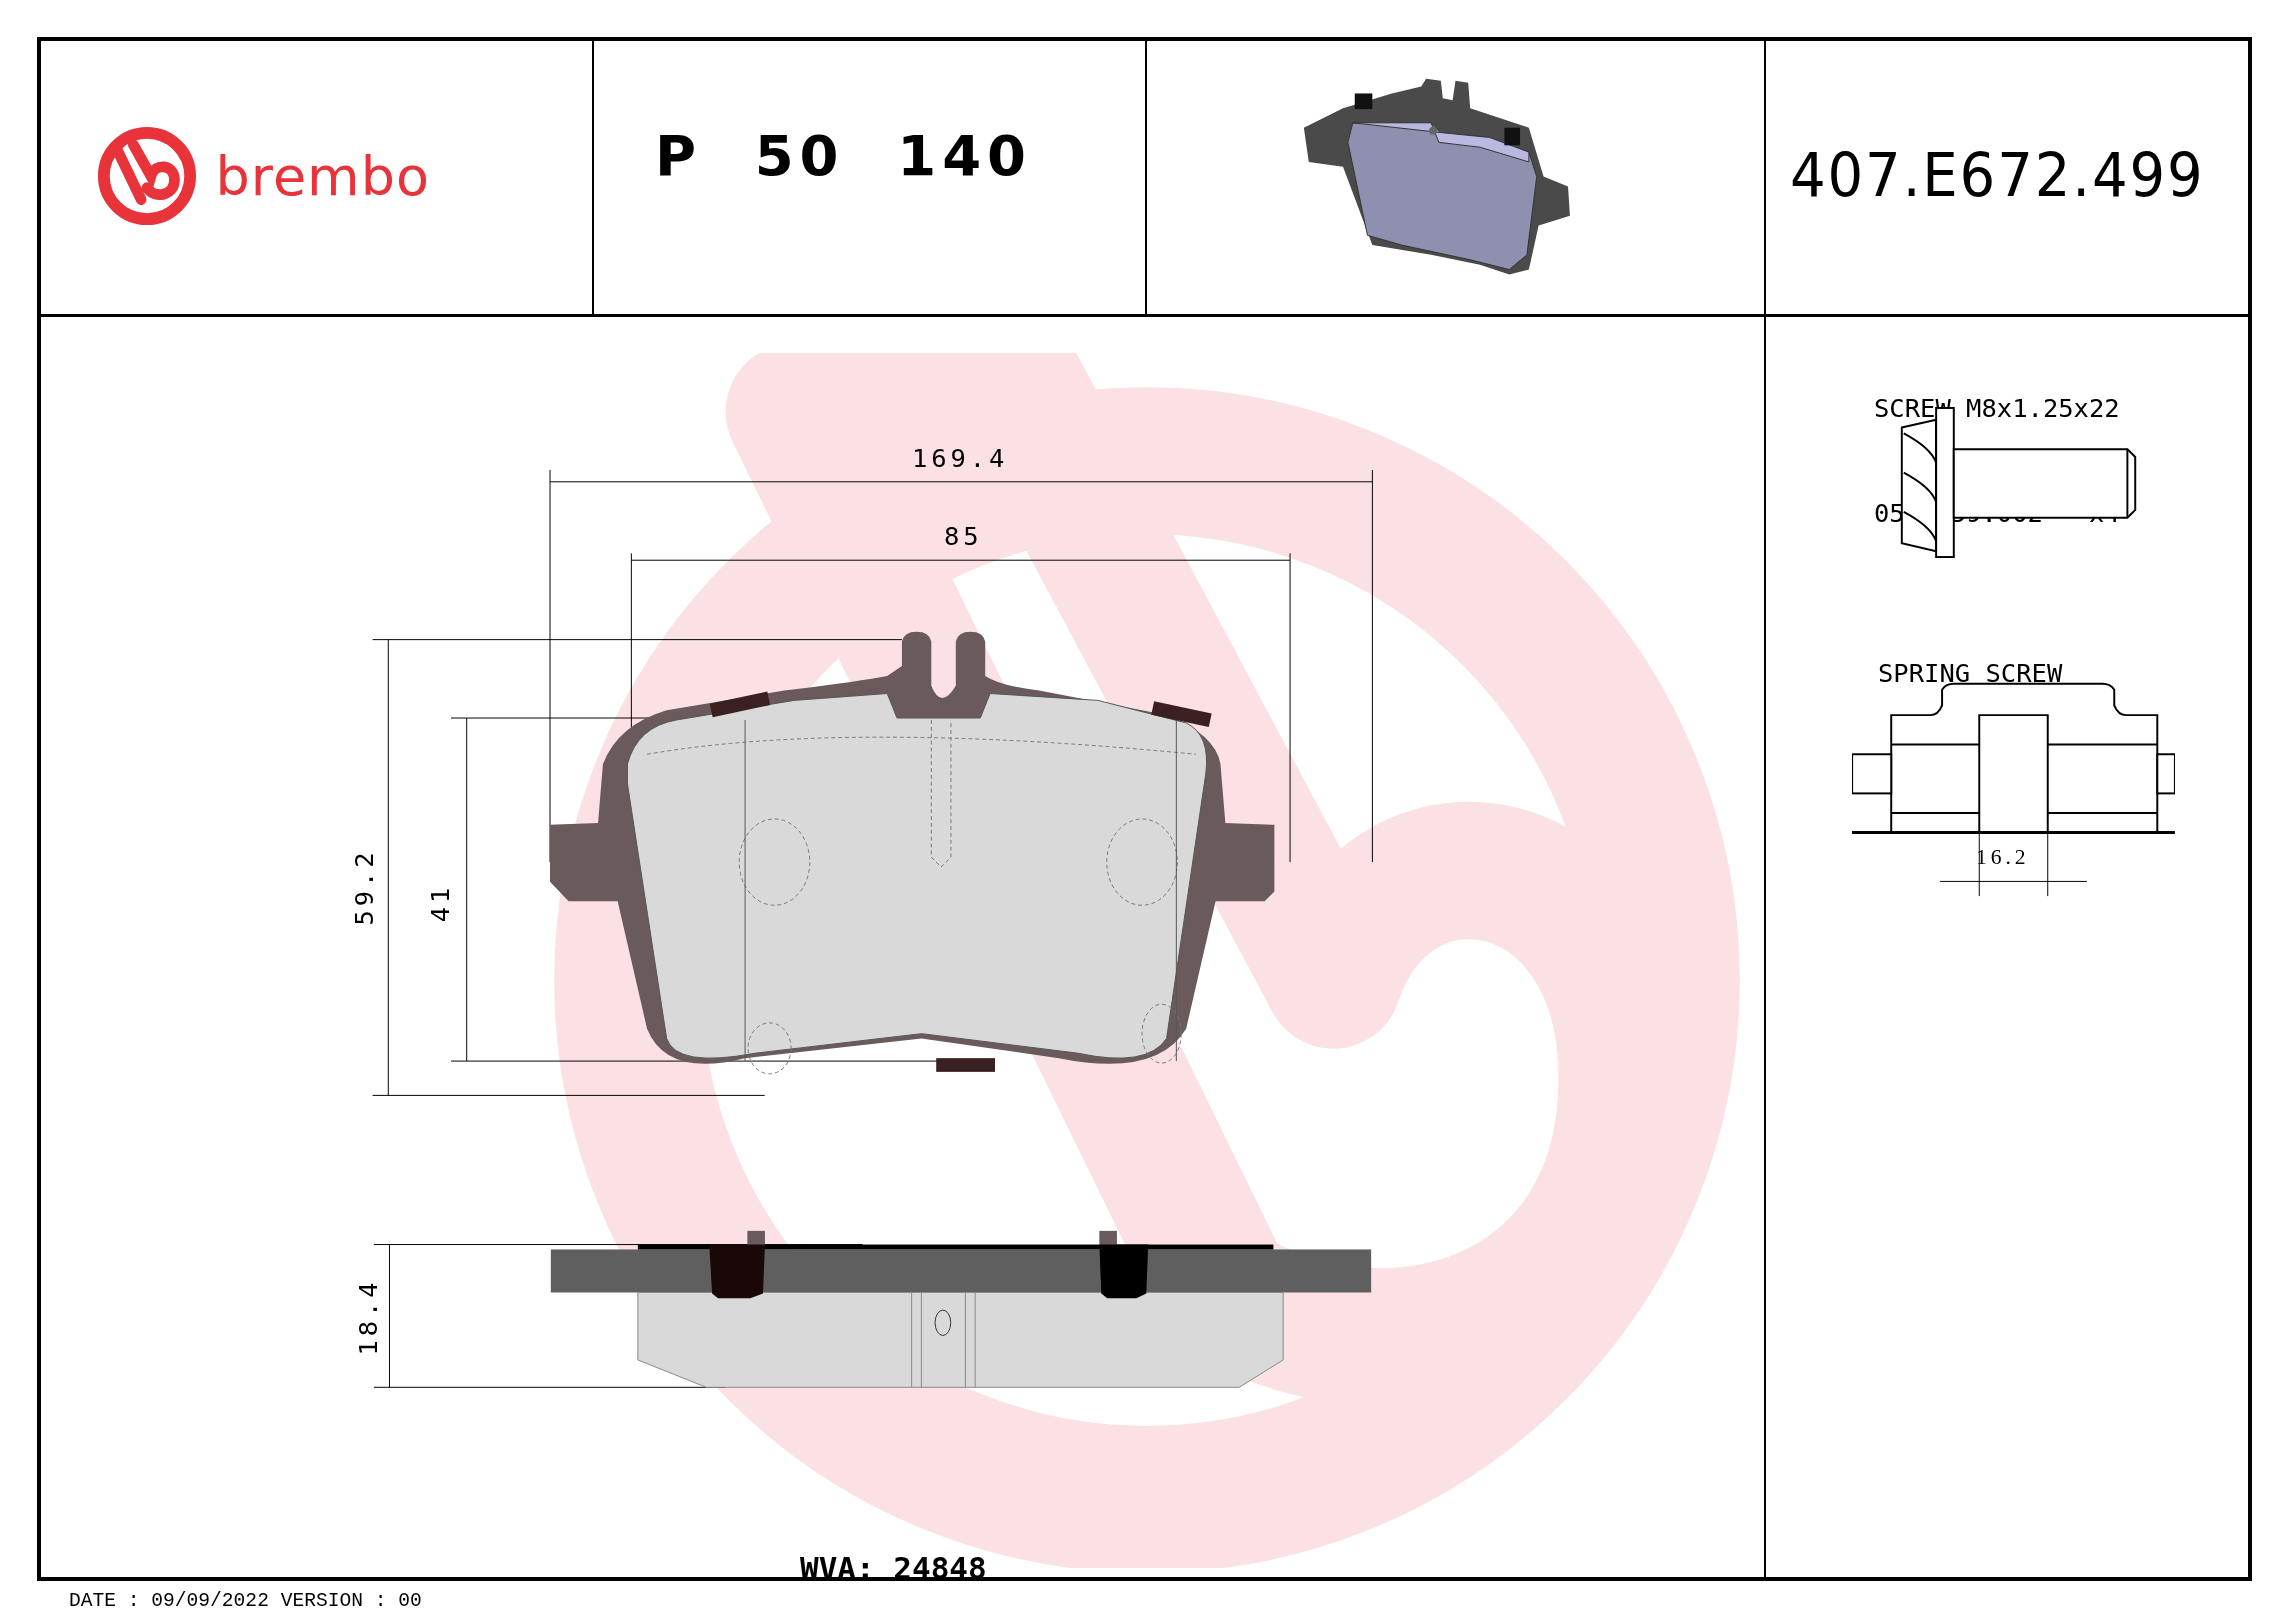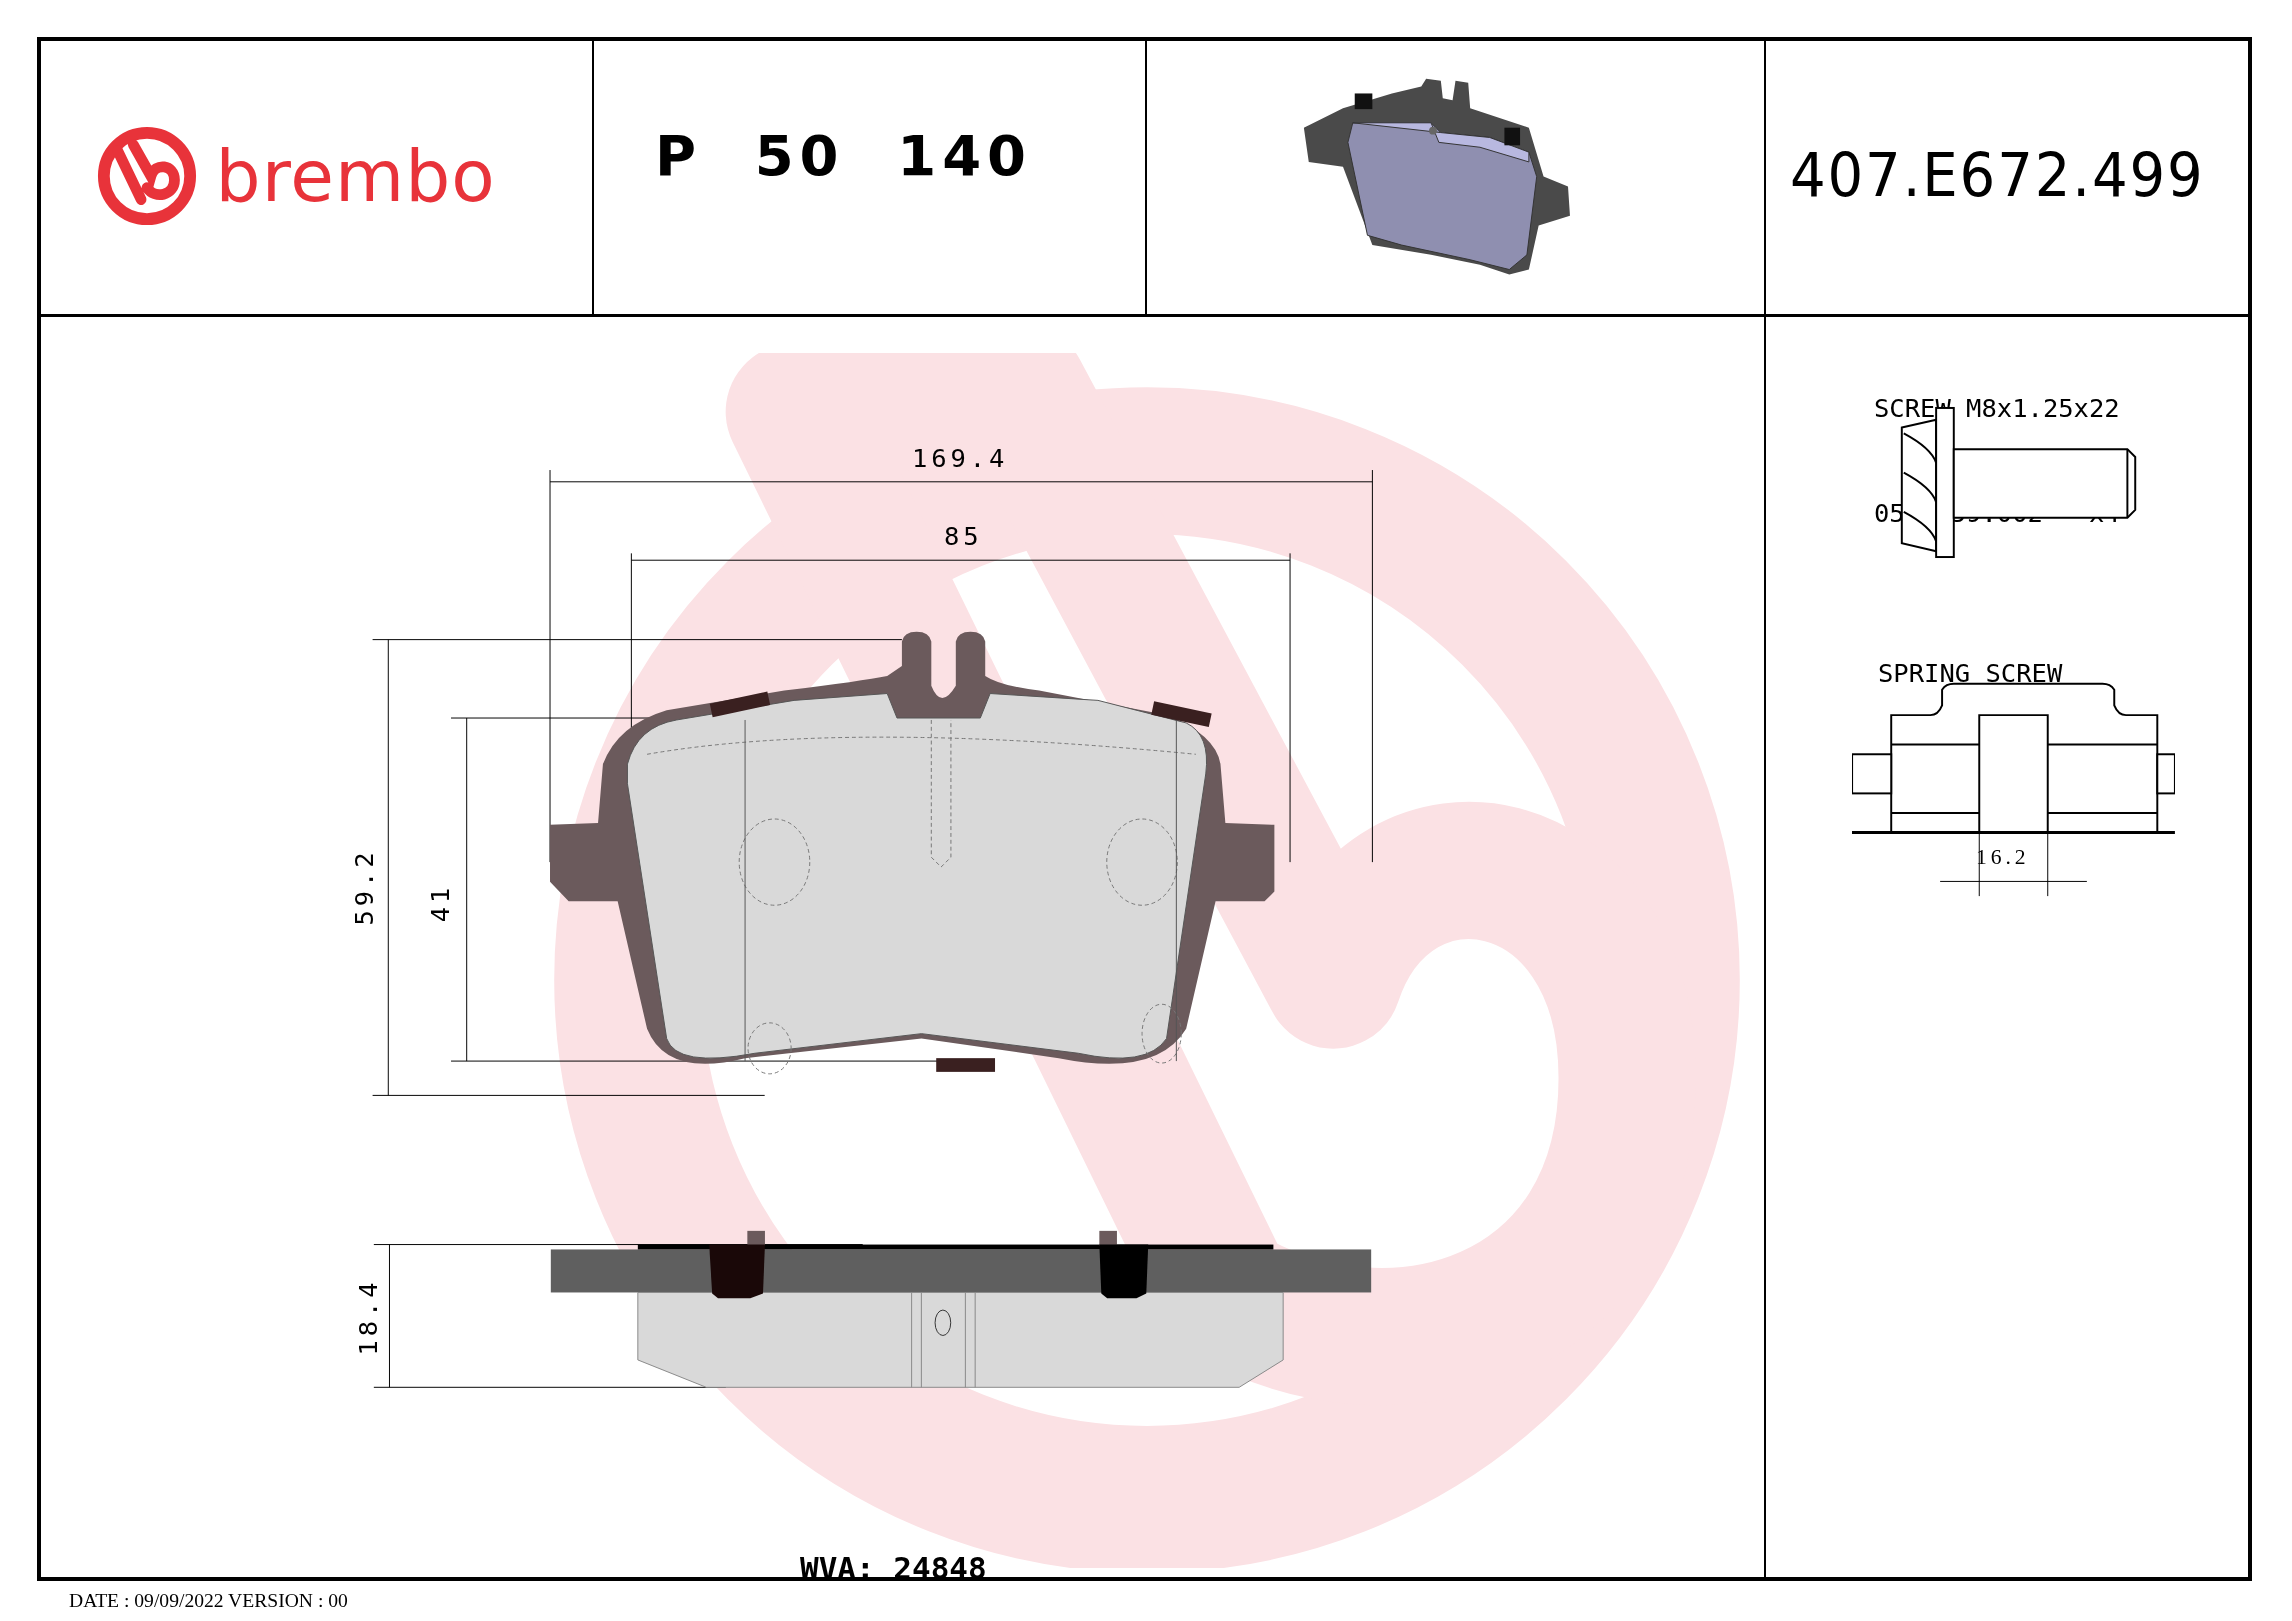--- a/index.html
+++ b/index.html
@@ -6,21 +6,21 @@
   body{width:2293px;height:1621px;position:relative;overflow:hidden;font-family:"Liberation Sans",sans-serif;}
   .frame{position:absolute;left:37px;top:37px;width:2215px;height:1544px;border:4.9px solid #000;box-sizing:border-box;}
   .hline{position:absolute;background:#000;}
   .vline{position:absolute;background:#000;}
   .abs{position:absolute;}
   .part-no{font-family:"DejaVu Sans",sans-serif;font-weight:bold;font-size:56px;letter-spacing:5.9px;word-spacing:27.4px;}
   .ref-no{font-family:"DejaVu Sans",sans-serif;font-size:61px;letter-spacing:2px;transform:scaleX(0.92);transform-origin:left center;}
   .acc{font-family:"DejaVu Sans Mono",monospace;font-size:25.5px;color:#000;line-height:35px;white-space:pre;}
   .dim{font-family:"DejaVu Sans Mono",monospace;font-size:25.5px;color:#000;letter-spacing:3.9px;}
   .info{font-family:"DejaVu Sans Mono",monospace;font-weight:bold;font-size:31px;line-height:41px;white-space:pre;}
-  .footer{font-family:Liberation Serif, serif;font-size:19.6px;white-space:pre;}
+  .footer{font-family:Liberation Mono, monospace;font-size:19.6px;white-space:pre;}
 </style>
 </head>
 <body>
 
 <div class="frame"></div>
 
 <div class="hline" style="left:37px;top:314px;width:2215px;height:2.9px;"></div>
 <div class="vline" style="left:592px;top:37px;width:2px;height:278px;"></div>
 <div class="vline" style="left:1145px;top:37px;width:2px;height:278px;"></div>
 <div class="vline" style="left:1764px;top:37px;width:2px;height:1544px;"></div>
@@ -30,21 +30,21 @@
     <circle cx="610" cy="640" r="530"></circle>
   </g>
   <path d="M250 60 L480 40 L800 640 C860 460 1100 500 1100 740 C1100 990 860 1060 690 960 Z" fill="none" stroke="#fbe1e4" stroke-width="140" stroke-linejoin="round"></path>
 </svg>
 
 <div class="abs" style="left:96px;top:125px;display:flex;align-items:center;">
   <svg width="102" height="102" viewBox="0 0 104 104">
     <circle cx="52" cy="52" r="44" fill="none" stroke="#e8333a" stroke-width="12"></circle>
     <path d="M22 26 L46 76 M38 20 L56 52 C60 38 80 40 80 56 C80 72 60 76 52 64" fill="none" stroke="#e8333a" stroke-width="11" stroke-linecap="round"></path>
   </svg>
-  <span style="color:#e8333a;font-family:'DejaVu Sans',sans-serif;font-size:71px;margin-left:17.6px;letter-spacing:1px;">brembo</span>
+  <span style="color:#e8333a;font-family:'DejaVu Sans',sans-serif;font-size:54px;margin-left:17.6px;letter-spacing:1px;">brembo</span>
 </div>
 
 <div class="abs part-no" style="left:655px;top:123px;white-space:pre;">P 50 140</div>
 
 <svg class="abs" style="left:1284px;top:69px;" width="343" height="225" viewBox="0 0 350 230">
   <path d="M60 40 L110 25 L140 18 L145 10 L160 12 L162 30 L172 32 L175 12 L188 14 L190 40 L250 60 L265 110 L290 120 L292 150 L260 160 L250 205 L230 210 L200 200 L150 190 L90 180 L60 100 L25 95 L20 60 Z" fill="#4a4a4a"></path>
   <path d="M70 55 L150 55 L160 65 L210 70 L250 85 L258 110 L248 190 L230 205 L190 195 L120 180 L85 170 L65 75 Z" fill="#8f8fb0" stroke="#333" stroke-width="1"></path>
   <path d="M70 55 L150 55 L158 75 L200 80 L250 95 L250 85 L210 70 L160 65 Z" fill="#b8b8e0" stroke="#333" stroke-width="1"></path>
   <rect x="72" y="25" width="18" height="16" fill="#111"></rect>
   <rect x="225" y="60" width="16" height="18" fill="#111"></rect>

